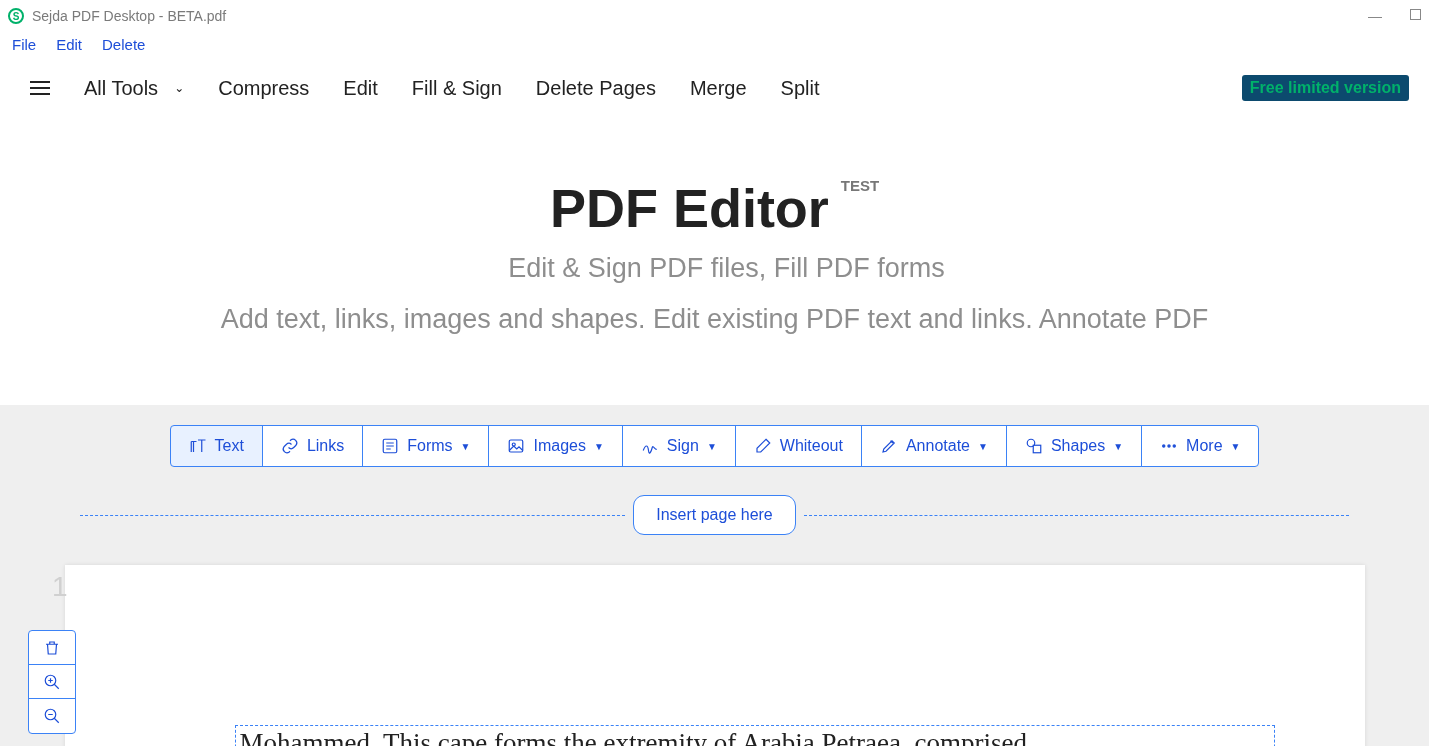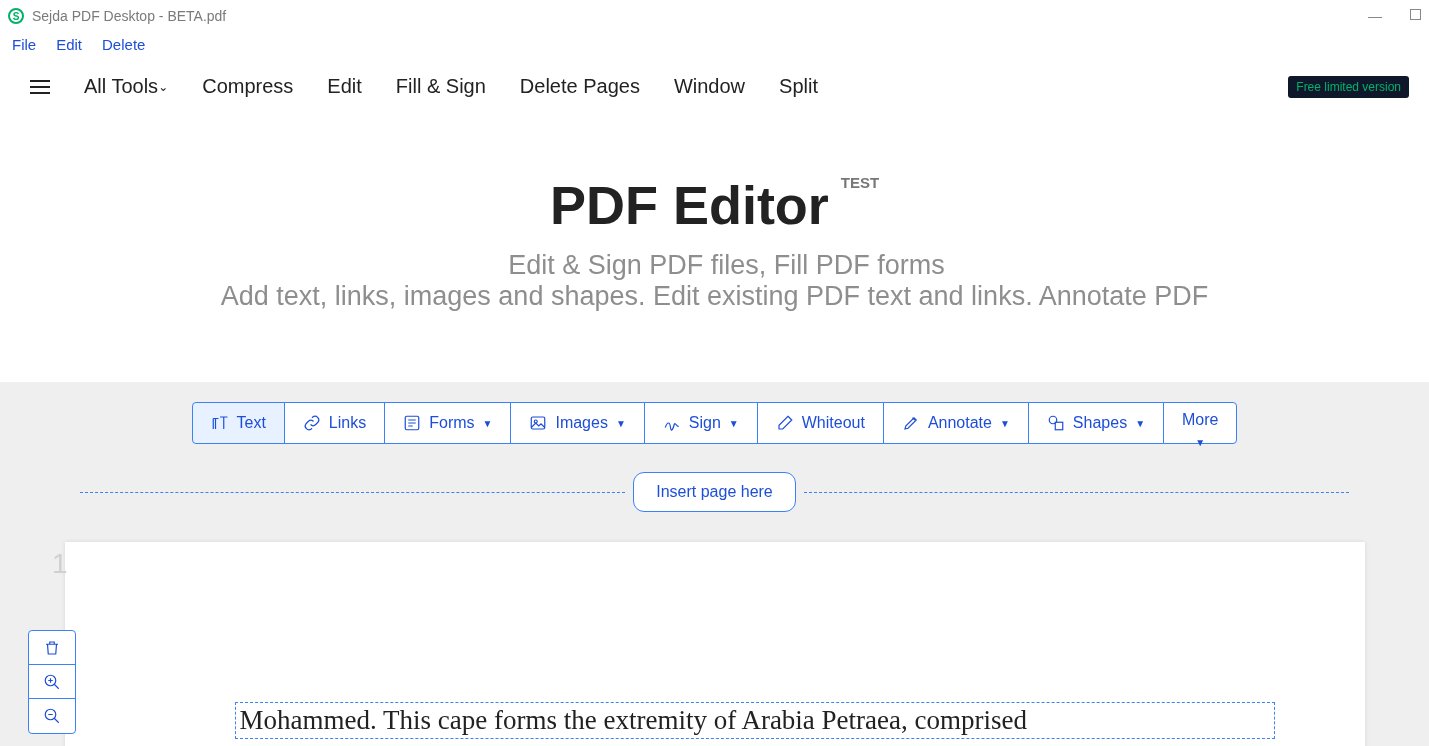--- a/index.html
+++ b/index.html
@@ -39,37 +39,37 @@
   }
   .menubar span { cursor: default; }
 
   .topnav {
     display: flex; align-items: center;
     padding: 18px 20px 18px 30px;
     font-size: 20px; font-weight: 500; gap: 34px;
   }
   .burger { width: 20px; display: flex; flex-direction: column; gap: 4px; }
   .burger div { height: 2px; background: #222; }
-  .alltools { display: flex; align-items: center; gap: 0; }
+  .alltools { display: flex; align-items: center; gap: 16px; }
   .alltools .caret, .tri { font-size: 12px; }
   .nav-item { cursor: default; }
   .badge-free {
     margin-left: auto;
-    background: #0f172a; color: #00b16a;
+    background: #0c4a6e; color: #00b16a;
     padding: 4px 8px; border-radius: 3px;
-    font-size: 12px; font-weight: 400;
+    font-size: 16px; font-weight: 700;
   }
 
   .hero {
     text-align: center; margin-top: 58px; margin-bottom: 70px;
   }
   .hero h1 { font-size: 54px; font-weight: 800; display: inline-block; }
   .hero .beta { font-size: 15px; font-weight: 600; color: #777; vertical-align: top; margin-left: 8px; }
   .hero .sub1 { font-size: 27px; color: #8e8e8e; font-weight: 500; margin-top: 14px; margin-left: 24px; }
-  .hero .sub2 { font-size: 27px; color: #8e8e8e; font-weight: 500; margin-top: 0; }
+  .hero .sub2 { font-size: 27px; color: #8e8e8e; font-weight: 500; margin-top: 20px; }
 
   .worksurface {
     background: #efefef;
     padding-top: 20px;
     height: 600px;
     overflow: hidden;
   }
 
   .tool-strip {
     display: flex; justify-content: center;
@@ -81,21 +81,21 @@
     display: flex; align-items: center; gap: 8px;
     padding: 0 18px;
     height: 42px;
     border: 1px solid #3b82f6;
     color: #1d4ed8;
     font-size: 16px;
     background: #fff;
     margin-left: -1px;
   }
   .tool-btn:first-child { border-top-left-radius: 4px; border-bottom-left-radius: 4px; margin-left: 0; }
-  .tool-btn:last-child { border-top-right-radius: 4px; border-bottom-right-radius: 4px; flex-direction: column; }
+  .tool-btn:last-child { border-top-right-radius: 4px; border-bottom-right-radius: 4px; }
   .tool-btn.active {
     background: #e8f1ff;
   }
   .tool-btn svg { width: 18px; height: 18px; stroke: #1d4ed8; fill: none; stroke-width: 1.6; }
   .tri { font-size: 10px; color: #1d4ed8; }
 
   .insert-row {
     display: flex; align-items: center; margin: 28px 80px 0 80px;
   }
   .dash { flex: 1; height: 0; border-top: 1px dashed #3b82f6; }
@@ -164,21 +164,21 @@
       <div></div>
     </div>
   <div class="alltools nav-item">
     <span>All Tools</span>
     <span class="caret">⌄</span>
   </div>
   <span class="nav-item">Compress</span>
   <span class="nav-item">Edit</span>
   <span class="nav-item">Fill &amp; Sign</span>
   <span class="nav-item">Delete Pages</span>
-  <span class="nav-item">Window</span>
+  <span class="nav-item">Merge</span>
   <span class="nav-item">Split</span>
   <span class="badge-free">Free limited version</span>
 </div>
 
 <div class="hero">
   <div>
     <h1>PDF Editor</h1>
     <span class="beta">TEST</span>
   </div>
   <div class="sub1">Edit &amp; Sign PDF files, Fill PDF forms</div>

